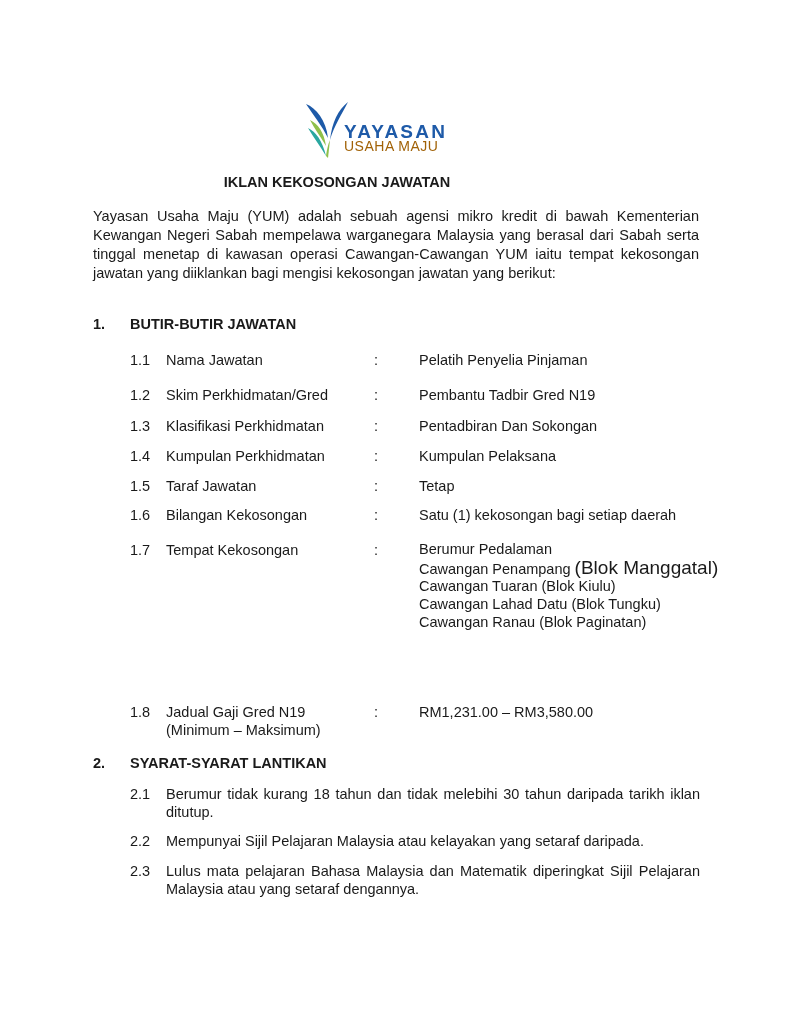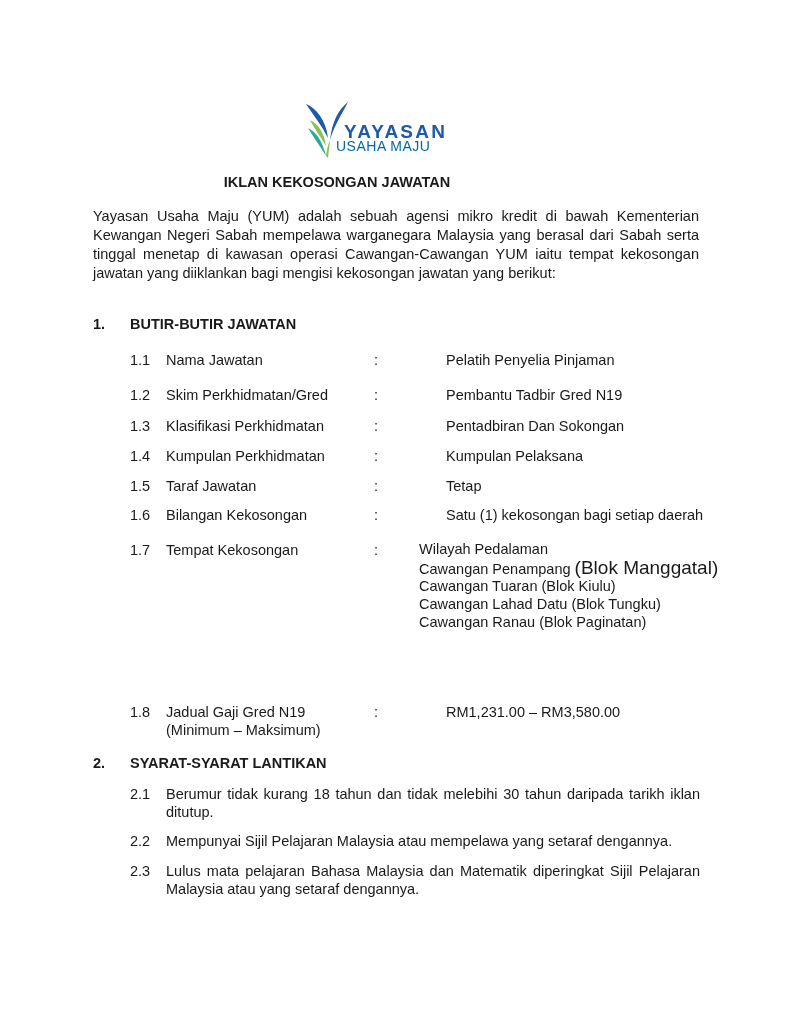--- a/index.html
+++ b/index.html
@@ -3,31 +3,31 @@
   <meta charset="utf-8">
   <style>
     html, body { margin: 0; padding: 0; background: #ffffff; }
     body {
       width: 791px; height: 1024px; position: relative; overflow: hidden;
       font-family: "Liberation Sans", sans-serif; color: #1a1a1a;
     }
     .logo { position: absolute; left: 304px; top: 98px; width: 140px; height: 64px; }
     .logo svg { position: absolute; left: 0; top: 0; }
     .logo-text1 { position: absolute; left: 40px; top: 23px; font-size: 19px; font-weight: bold; letter-spacing: 2.2px; color: #1e5aa8; }
-    .logo-text2 { position: absolute; left: 32px; top: 40px; font-size: 14px; letter-spacing: 0.5px; color: #0369a1; }
+    .logo-text2 { position: absolute; left: 40px; top: 40px; font-size: 14px; letter-spacing: 0.5px; color: #a16207; }
     .title { position: absolute; left: 0; width: 674px; top: 174px; text-align: center; font-size: 14.5px; font-weight: bold; }
     .intro { position: absolute; left: 93px; width: 606px; top: 207px; font-size: 14.5px; line-height: 19px; text-align: justify; }
     .sec-head { position: absolute; font-size: 14.5px; font-weight: bold; }
     .sec-num { position: absolute; left: 93px; }
     .sec-title { position: absolute; left: 130px; white-space: nowrap; }
     .row { position: absolute; left: 130px; width: 580px; font-size: 14.5px; line-height: 18px; }
     .row .num { position: absolute; left: 0; }
     .row .label { position: absolute; left: 36px; }
     .row .colon { position: absolute; left: 244px; }
-    .row .value { position: absolute; left: 289px; white-space: nowrap; margin-left: 27px; }
+    .row .value { position: absolute; left: 289px; white-space: nowrap; }
     .places { position: absolute; left: 419px; top: 541px; font-size: 14.5px; line-height: 17.7px; }
     .places .small { font-size: 19px; }
     .req { position: absolute; left: 130px; width: 570px; font-size: 14.5px; line-height: 18px; }
     .req .num { position: absolute; left: 0; }
     .req .text { margin-left: 36px; text-align: justify; }
   </style>
 </head>
 <body>
 
 <div class="logo">
@@ -87,21 +87,21 @@
   <span class="colon">:</span>
   <span class="value">Satu (1) kekosongan bagi setiap daerah</span>
 </div>
 <div class="row" style="top:541px;">
   <span class="num">1.7</span>
   <span class="label">Tempat Kekosongan</span>
   <span class="colon">:</span>
 </div>
 
 <div class="places">
-  <div><span>Wilayah Pedalaman</span></div>
+  <div><span>Berumur Pedalaman</span></div>
   <div><span>Cawangan Penampang</span> <span class="small">(Blok Manggatal)</span></div>
   <div><span>Cawangan Tuaran</span> <span>(Blok Kiulu)</span></div>
   <div><span>Cawangan Lahad Datu</span> <span>(Blok Tungku)</span></div>
   <div><span>Cawangan Ranau</span> <span>(Blok Paginatan)</span></div>
 </div>
 
 <div class="row" style="top:703px; height:36px;">
   <span class="num">1.8</span>
   <span class="label">Jadual Gaji Gred N19</span>
   <span class="label" style="top:18px;">(Minimum – Maksimum)</span>
@@ -113,18 +113,18 @@
   <span class="sec-num">2.</span>
   <span class="sec-title">SYARAT-SYARAT LANTIKAN</span>
 </div>
 
 <div class="req" style="top:785px;">
   <span class="num">2.1</span>
   <div class="text">Berumur tidak kurang 18 tahun dan tidak melebihi 30 tahun daripada tarikh iklan ditutup.</div>
 </div>
 <div class="req" style="top:832px;">
   <span class="num">2.2</span>
-  <div class="text">Mempunyai Sijil Pelajaran Malaysia atau mempelawa yang setaraf dengannya.</div>
+  <div class="text">Mempunyai Sijil Pelajaran Malaysia atau kelayakan yang setaraf daripada.</div>
 </div>
 <div class="req" style="top:862px;">
   <span class="num">2.3</span>
   <div class="text">Lulus mata pelajaran Bahasa Malaysia dan Matematik diperingkat Sijil Pelajaran Malaysia atau yang setaraf dengannya.</div>
 </div>
 
 </body></html>

